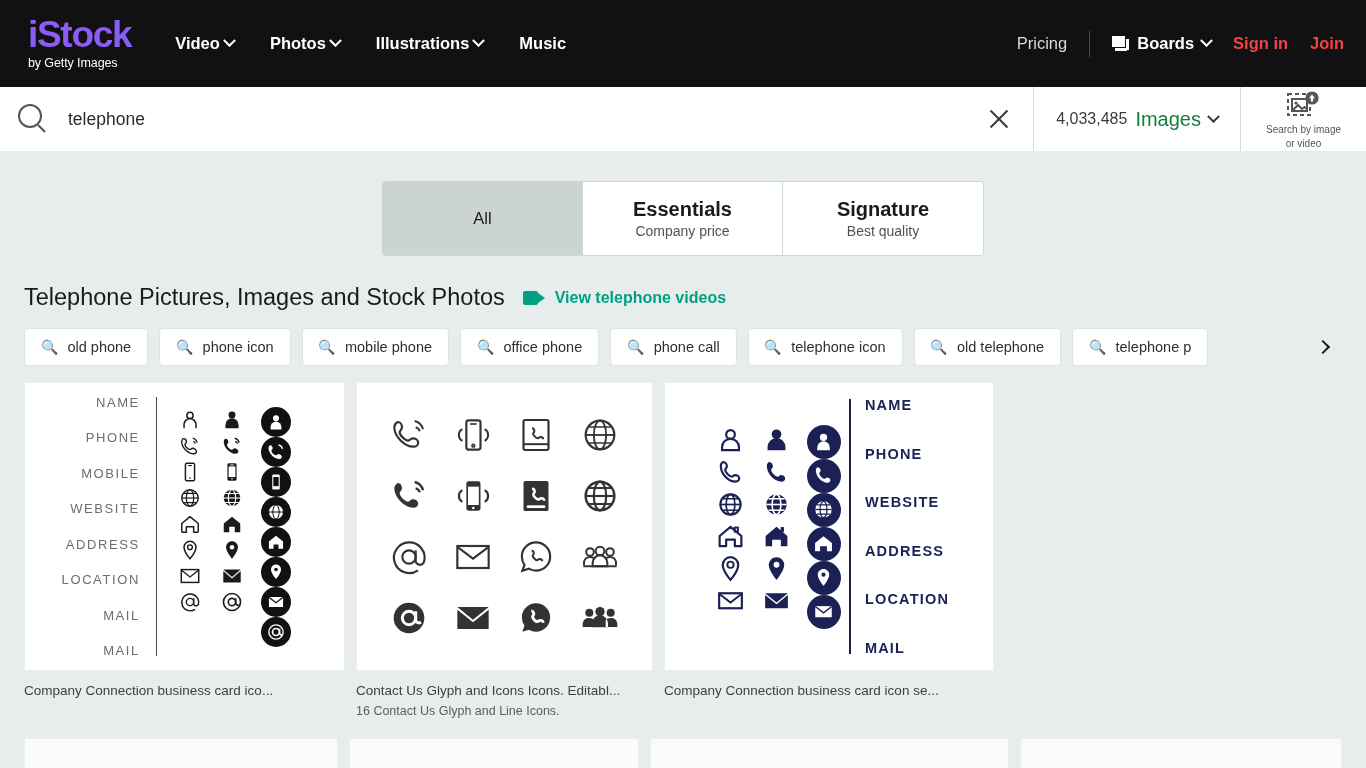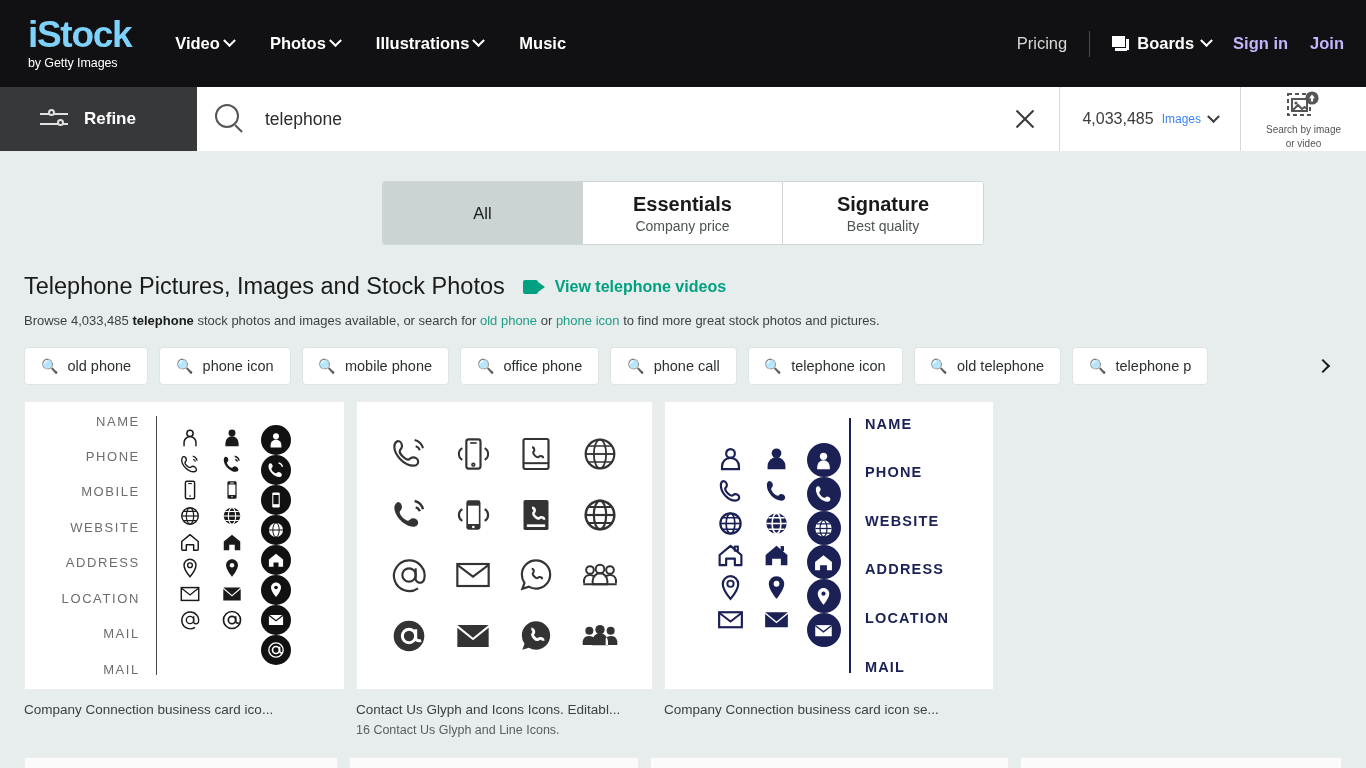--- a/index.html
+++ b/index.html
@@ -14,21 +14,21 @@
   .topnav {
     height: 87px;
     background: #111113;
     display: flex;
     align-items: center;
     padding: 0 22px 0 28px;
     position: relative;
   }
   .logo-wrap { display: flex; flex-direction: column; justify-content: center; margin-right: 44px; }
   .logo-main {
-    color: #7dd3fc;
+    color: #8b5cf6;
     font-size: 37px;
     font-weight: bold;
     letter-spacing: -1.3px;
     line-height: 0.98;
   }
   .logo-sub {
     color: #ffffff;
     font-size: 12.5px;
     letter-spacing: -0.1px;
     margin-top: 2px;
@@ -63,21 +63,21 @@
     color: #ffffff; font-size: 16.5px; font-weight: bold;
     display: flex; align-items: center; gap: 8px; cursor: pointer;
   }
   .boards-glyph { position: relative; width: 17px; height: 15px; }
   .boards-glyph i {
     position: absolute; display: block; background: #fff;
   }
   .boards-glyph i:nth-child(1) { left: 0; top: 0; width: 13px; height: 11px; }
   .boards-glyph i:nth-child(2) { left: 14px; top: 3px; width: 3px; height: 11px; }
   .boards-glyph i:nth-child(3) { left: 3px; top: 12px; width: 12px; height: 3px; }
-  .signin-link, .join-link { color: #c4b5fd; font-size: 16.5px; font-weight: bold; cursor: pointer; }
+  .signin-link, .join-link { color: #ef4444; font-size: 16.5px; font-weight: bold; cursor: pointer; }
 
   
   .searchbar {
     height: 64px;
     display: flex;
     background: #ffffff;
   }
   .refine-btn {
     width: 197px;
     background: #36383a;
@@ -136,21 +136,21 @@
   .clear-x span:last-child { transform: rotate(-45deg); }
 
   .count-section {
     border-left: 1px solid #d8d8d8;
     display: flex; align-items: center; gap: 8px;
     padding: 0 22px;
     cursor: pointer;
     flex: none;
   }
   .count-num { font-size: 16px; color: #3c3c3c; }
-  .count-label { font-size: 12px; color: #3b82f6; text-align: center; }
+  .count-label { font-size: 20px; color: #15803d; text-align: center; }
   .caret-dark {
     display: inline-block; width: 9px; height: 9px;
     border-right: 2px solid #3c3c3c; border-bottom: 2px solid #3c3c3c;
     transform: rotate(45deg) translate(-2px,-2px);
   }
   .sbi-section {
     border-left: 1px solid #d8d8d8;
     width: 126px; flex: none;
     display: flex; flex-direction: column; align-items: center; justify-content: center;
     gap: 3px; cursor: pointer; padding-top: 2px;
@@ -161,21 +161,21 @@
   
   .tabs-wrap { display: flex; justify-content: center; padding-top: 30px; }
   .tabs {
     display: flex;
     border: 1px solid #cfd5d5;
     border-radius: 3px;
     overflow: hidden;
     background: #fff;
   }
   .tab {
-    width: 200px; height: 62px;
+    width: 200px; height: 73px;
     display: flex; flex-direction: column; align-items: center; justify-content: center;
     cursor: pointer; background: #ffffff;
     border-right: 1px solid #cfd5d5;
   }
   .tab:last-child { border-right: none; }
   .tab.active { background: #ccd3d3; }
   .tab-title { font-size: 20px; color: #1a1a1a; font-weight: bold; }
   .tab.active .tab-title { font-weight: normal; font-size: 16.5px; }
   .tab-sub { font-size: 14px; color: #4d5353; margin-top: 2px; }
 
@@ -354,29 +354,20 @@
         </span>
       <span>Boards</span>
       <span class="caret"></span>
     </div>
     <div class="signin-link">Sign in</div>
     <div class="join-link">Join</div>
   </div>
 </div>
 
 <div class="searchbar">
-  <div class="refine-btn">
-    <span class="sliders-icon">
-      <span class="bar b1"></span>
-        <span class="bar b2"></span>
-      <span class="knob k1"></span>
-        <span class="knob k2"></span>
-    </span>
-    <span class="refine-label">Refine</span>
-  </div>
 
   <div class="search-input-area">
     <span class="mag-icon">
       <span class="circ"></span>
         <span class="handle"></span>
     </span>
     <input class="search-text" type="text" value="telephone" style="">
     <span class="clear-x">
         <span></span>
         <span></span>
@@ -427,23 +418,20 @@
     <h1 class="page-title">Telephone Pictures, Images and Stock Photos</h1>
     <div class="video-link">
       <span class="cam-icon">
         <span class="body"></span>
           <span class="lens"></span>
       </span>
       <span>View telephone videos</span>
     </div>
   </div>
 
-  <div class="desc">
-    <span>Browse 4,033,485 </span><b>telephone</b><span> stock photos and images available, or search for </span><a>old phone</a><span> or </span><a>phone icon</a><span> to find more great stock photos and pictures.</span>
-  </div>
 
   <div class="chips-row">
     <div class="chip">
       <span class="q">🔍</span>
       <span>old phone</span>
     </div>
     <div class="chip">
       <span class="q">🔍</span>
       <span>phone icon</span>
     </div>

